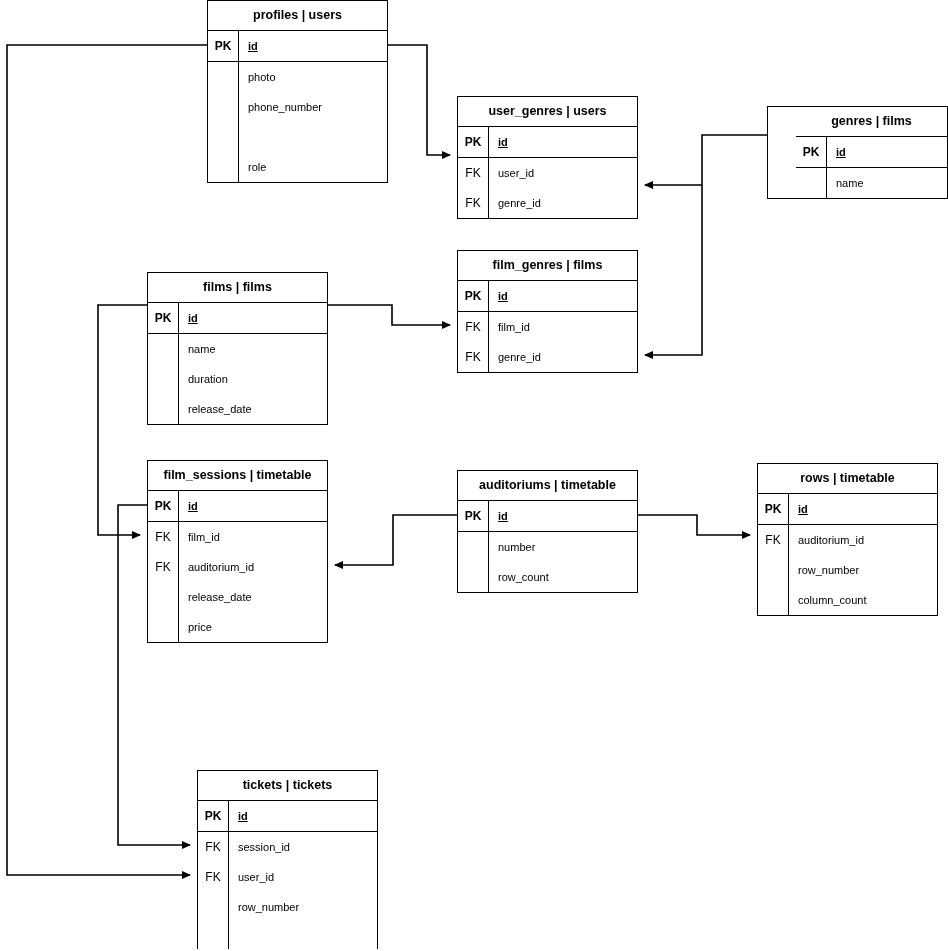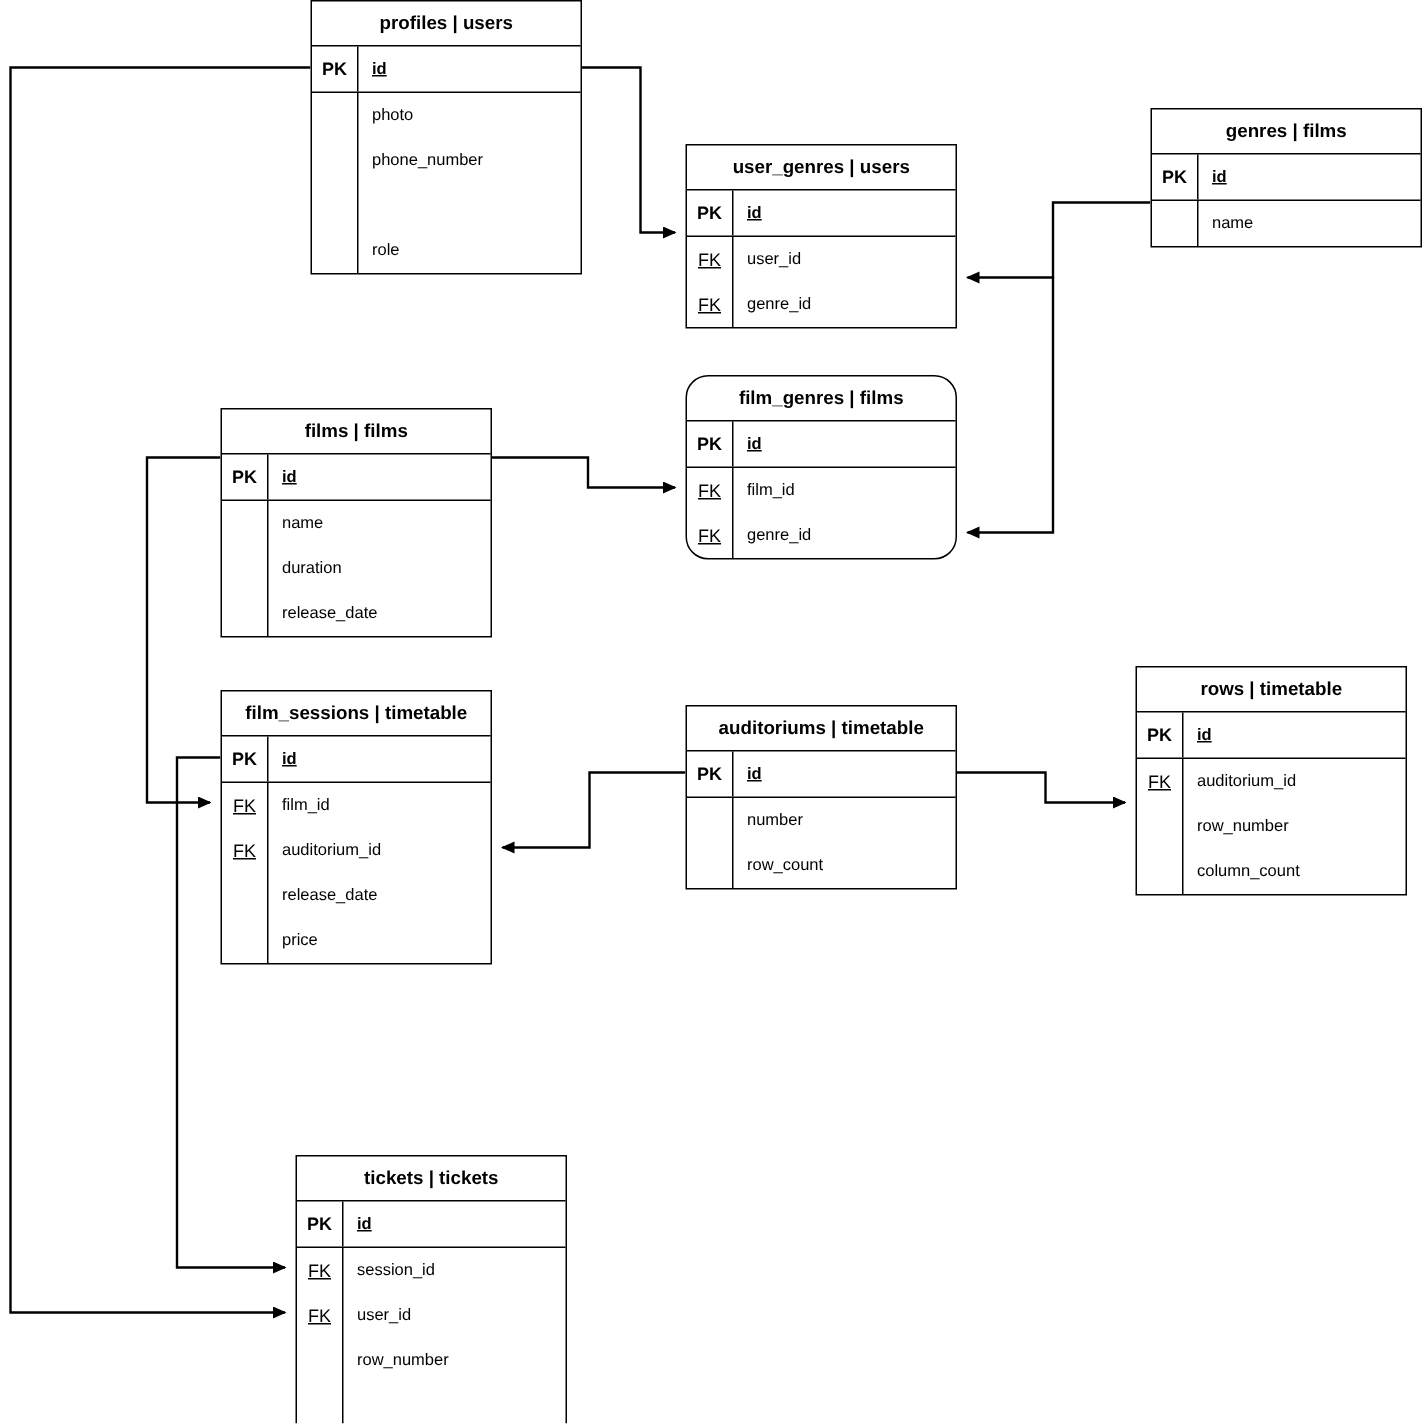--- a/index.html
+++ b/index.html
@@ -62,21 +62,20 @@
     height: 100%;
     display: flex;
     align-items: center;
     justify-content: center;
     font-size: 12px;
     font-weight: bold;
     color: #000000;
   }
   .key-cell.fk {
     font-weight: normal;
-    text-decoration: underline;
   }
   .col-sep {
     width: 0;
     height: 100%;
     border-left: 1.6px solid #000000;
   }
   .attr-cell {
     box-sizing: border-box;
     flex: 1;
     height: 100%;
@@ -162,21 +161,21 @@
             <div class="col-sep"></div>
             <div class="attr-cell">user_id</div>
           </div>
           <div class="erow">
             <div class="key-cell fk">FK</div>
             <div class="col-sep"></div>
             <div class="attr-cell">genre_id</div>
           </div>
         </div>
       </div>
-      <div class="entity" style="left: 767px; top: 72px; width: 181px;">
+      <div class="entity" style="left: 767px; top: 106px; width: 181px; padding-left: 28px;">
         <div class="entity-title">genres | films</div>
         <div class="rowgroup">
           <div class="erow">
             <div class="key-cell">PK</div>
             <div class="col-sep"></div>
             <div class="attr-cell pk-attr">id</div>
           </div>
         </div>
         <div class="rowgroup">
           <div class="erow">
@@ -206,21 +205,21 @@
             <div class="col-sep"></div>
             <div class="attr-cell">duration</div>
           </div>
           <div class="erow">
             <div class="key-cell"></div>
             <div class="col-sep"></div>
             <div class="attr-cell">release_date</div>
           </div>
         </div>
       </div>
-      <div class="entity" style="left: 457px; top: 250px; width: 181px; border-radius: 15px;">
+      <div class="entity" style="left: 457px; top: 250px; width: 181px;">
         <div class="entity-title">film_genres | films</div>
         <div class="rowgroup">
           <div class="erow">
             <div class="key-cell">PK</div>
             <div class="col-sep"></div>
             <div class="attr-cell pk-attr">id</div>
           </div>
         </div>
         <div class="rowgroup">
           <div class="erow">
@@ -282,21 +281,21 @@
             <div class="col-sep"></div>
             <div class="attr-cell">number</div>
           </div>
           <div class="erow">
             <div class="key-cell"></div>
             <div class="col-sep"></div>
             <div class="attr-cell">row_count</div>
           </div>
         </div>
       </div>
-      <div class="entity" style="left: 757px; top: 444px; width: 181px;">
+      <div class="entity" style="left: 757px; top: 463px; width: 181px;">
         <div class="entity-title">rows | timetable</div>
         <div class="rowgroup">
           <div class="erow">
             <div class="key-cell">PK</div>
             <div class="col-sep"></div>
             <div class="attr-cell pk-attr">id</div>
           </div>
         </div>
         <div class="rowgroup">
           <div class="erow">

